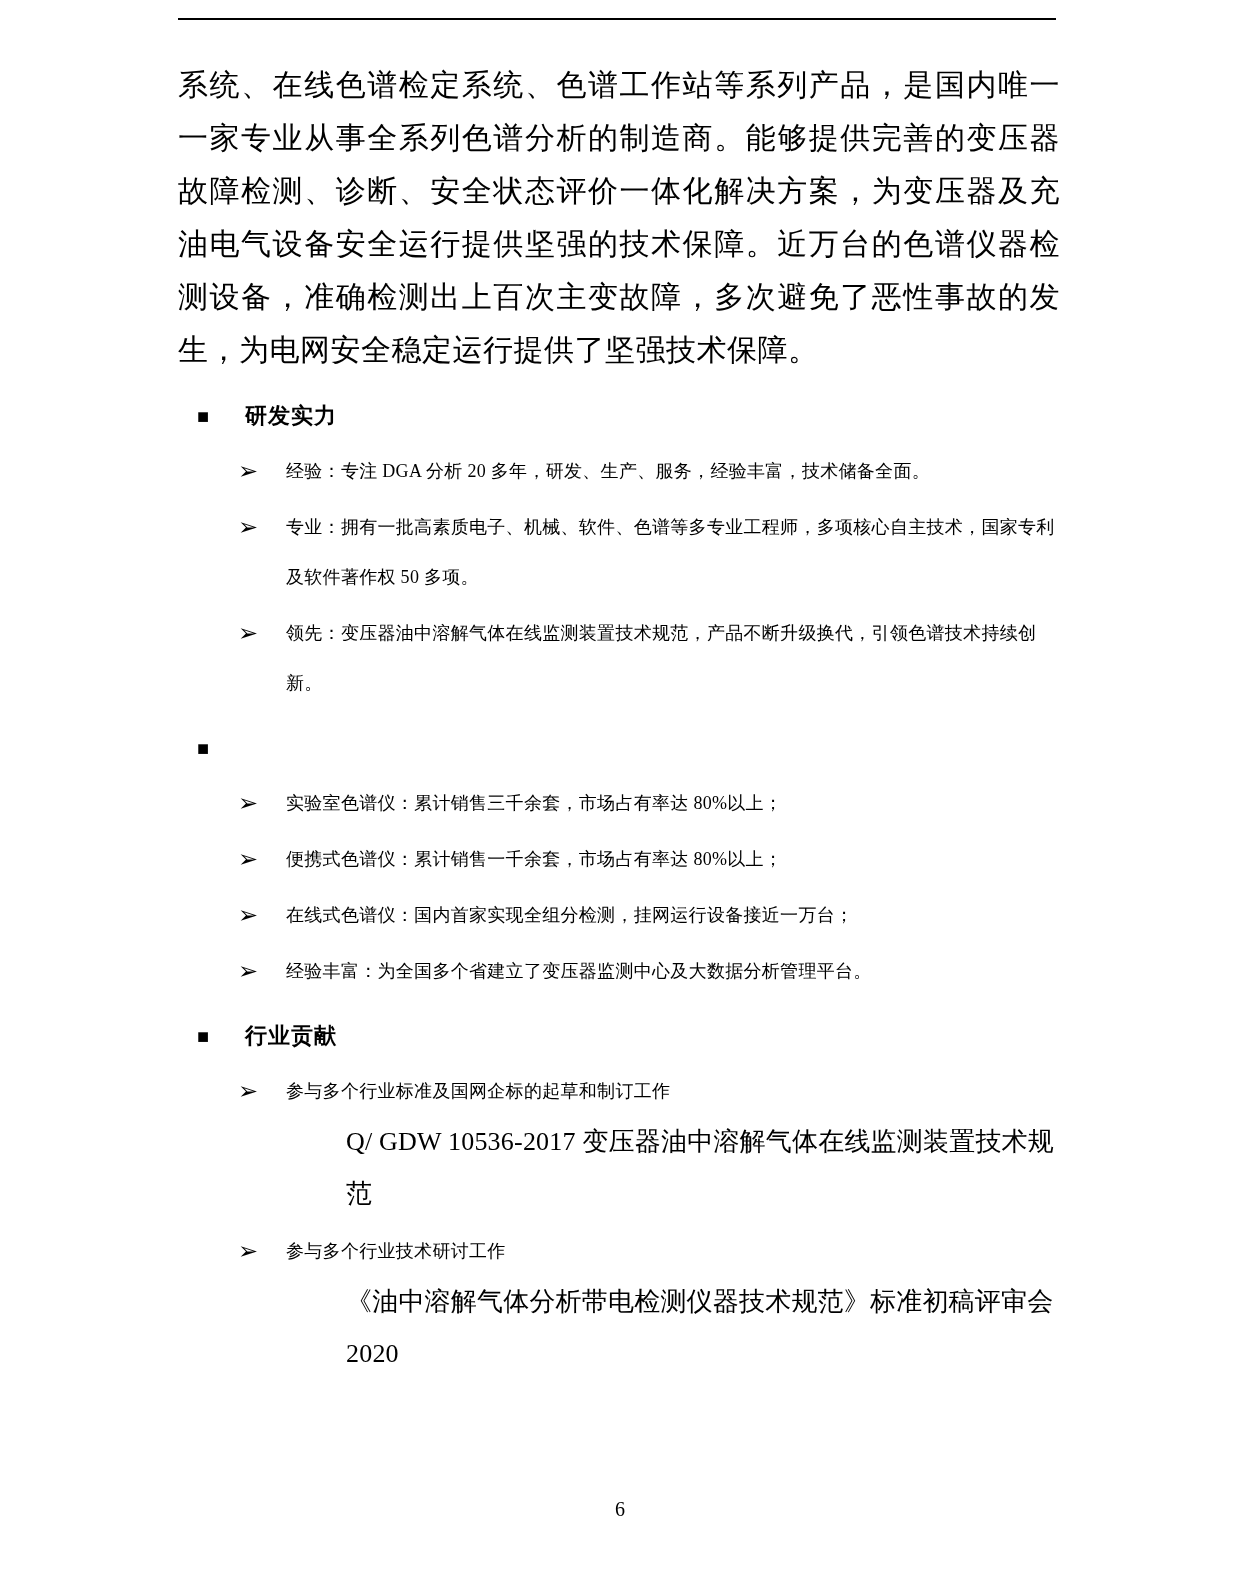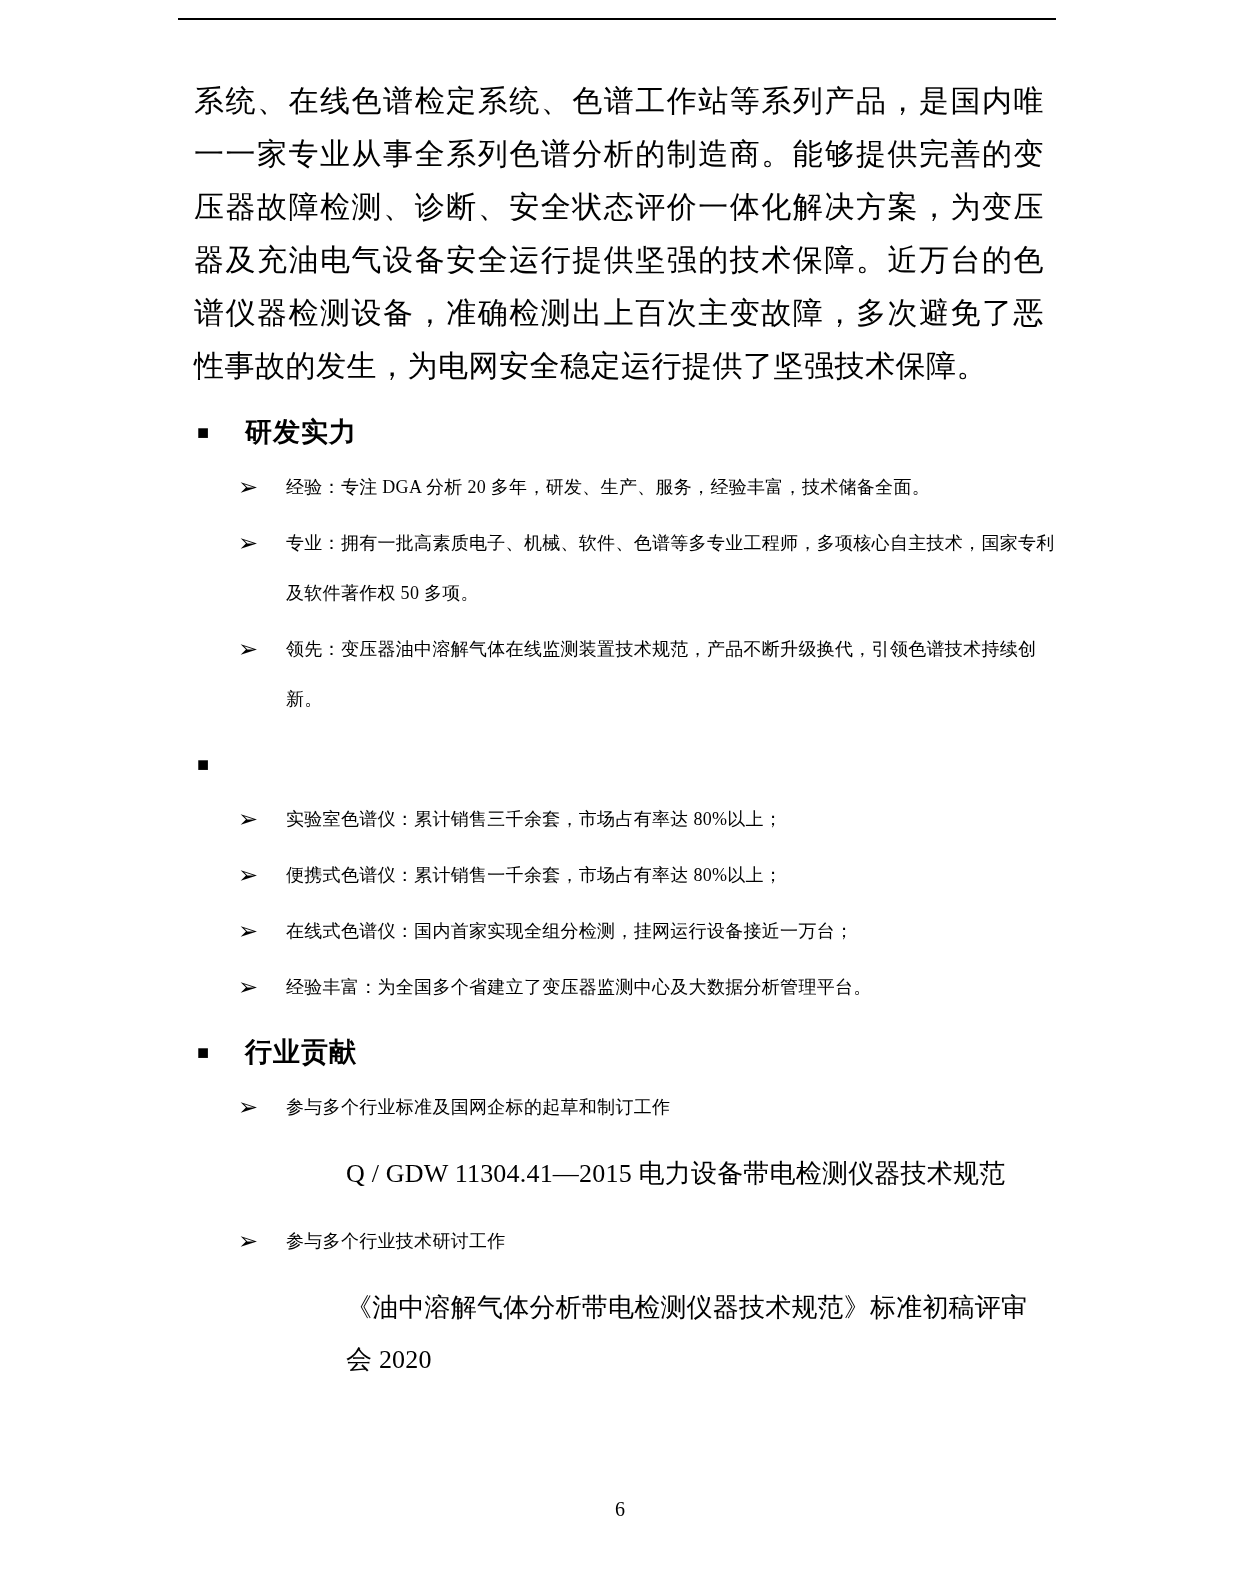--- a/index.html
+++ b/index.html
@@ -30,21 +30,21 @@
     height: 0;
     border-top: 2px solid #000;
   }
   .content {
     position: absolute;
     left: 178px;
     top: 58px;
     width: 882px;
   }
   p {
-    margin: 16px;
+    margin: 0;
   }
   .para {
     font-size: 30px;
     line-height: 53px;
     letter-spacing: 0.5px;
     text-align: justify;
     text-justify: inter-ideograph;
     font-family: "Liberation Serif", serif;
   }
   
@@ -55,21 +55,21 @@
     margin-left: 19px;
   }
   .l1 .marker {
     width: 48px;
     flex: 0 0 48px;
     font-size: 20px;
     line-height: 48px;
     color: #000;
   }
   .l1 .l1text {
-    font-size: 27px;
+    font-size: 22px;
     font-weight: bold;
     line-height: 48px;
     letter-spacing: 1px;
     font-family: "Liberation Serif", serif;
   }
   
   .l2 {
     display: flex;
     align-items: flex-start;
     margin-top: 6px;
@@ -160,21 +160,21 @@
     <div class="l1">
       <span class="marker">■</span>
       <span class="l1text">行业贡献</span>
     </div>
 
     <div class="l2">
       <span class="marker">➢</span>
       <span class="l2text">参与多个行业标准及国网企标的起草和制订工作</span>
     </div>
 
-    <p class="sub">Q / GDW 11304.41—2015 电力设备带电检测仪器技术规范</p>
+    <p class="sub">Q/ GDW 10536-2017  变压器油中溶解气体在线监测装置技术规范</p>
 
     <div class="l2">
       <span class="marker">➢</span>
       <span class="l2text">参与多个行业技术研讨工作</span>
     </div>
 
     <p class="sub">《油中溶解气体分析带电检测仪器技术规范》标准初稿评审会 2020</p>
 
   </div>
 

